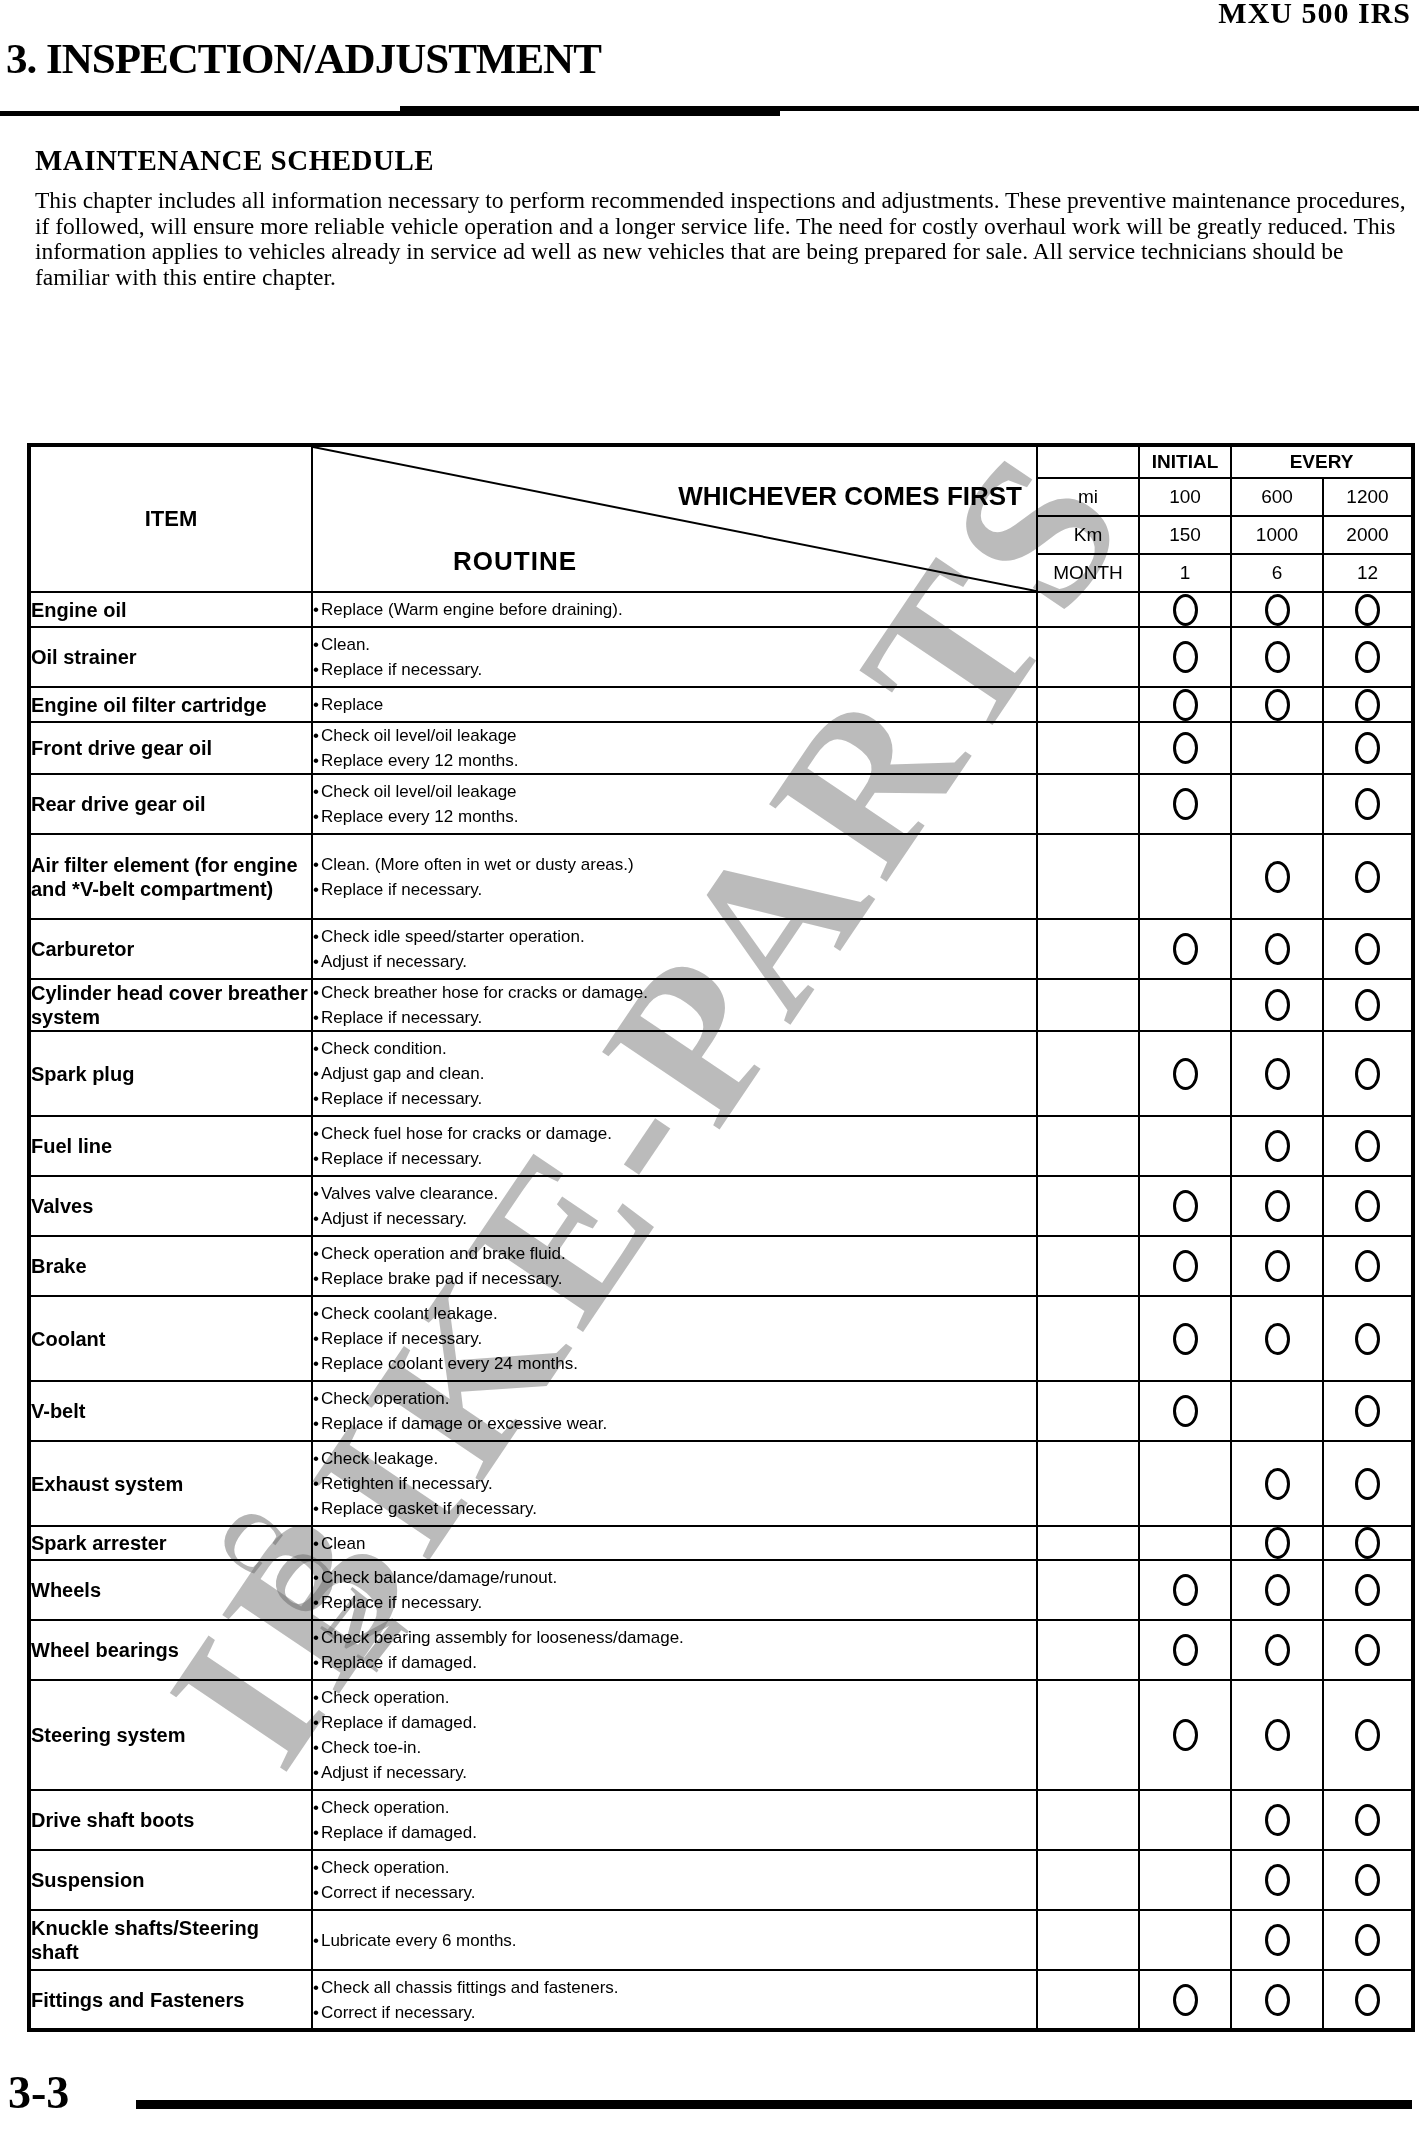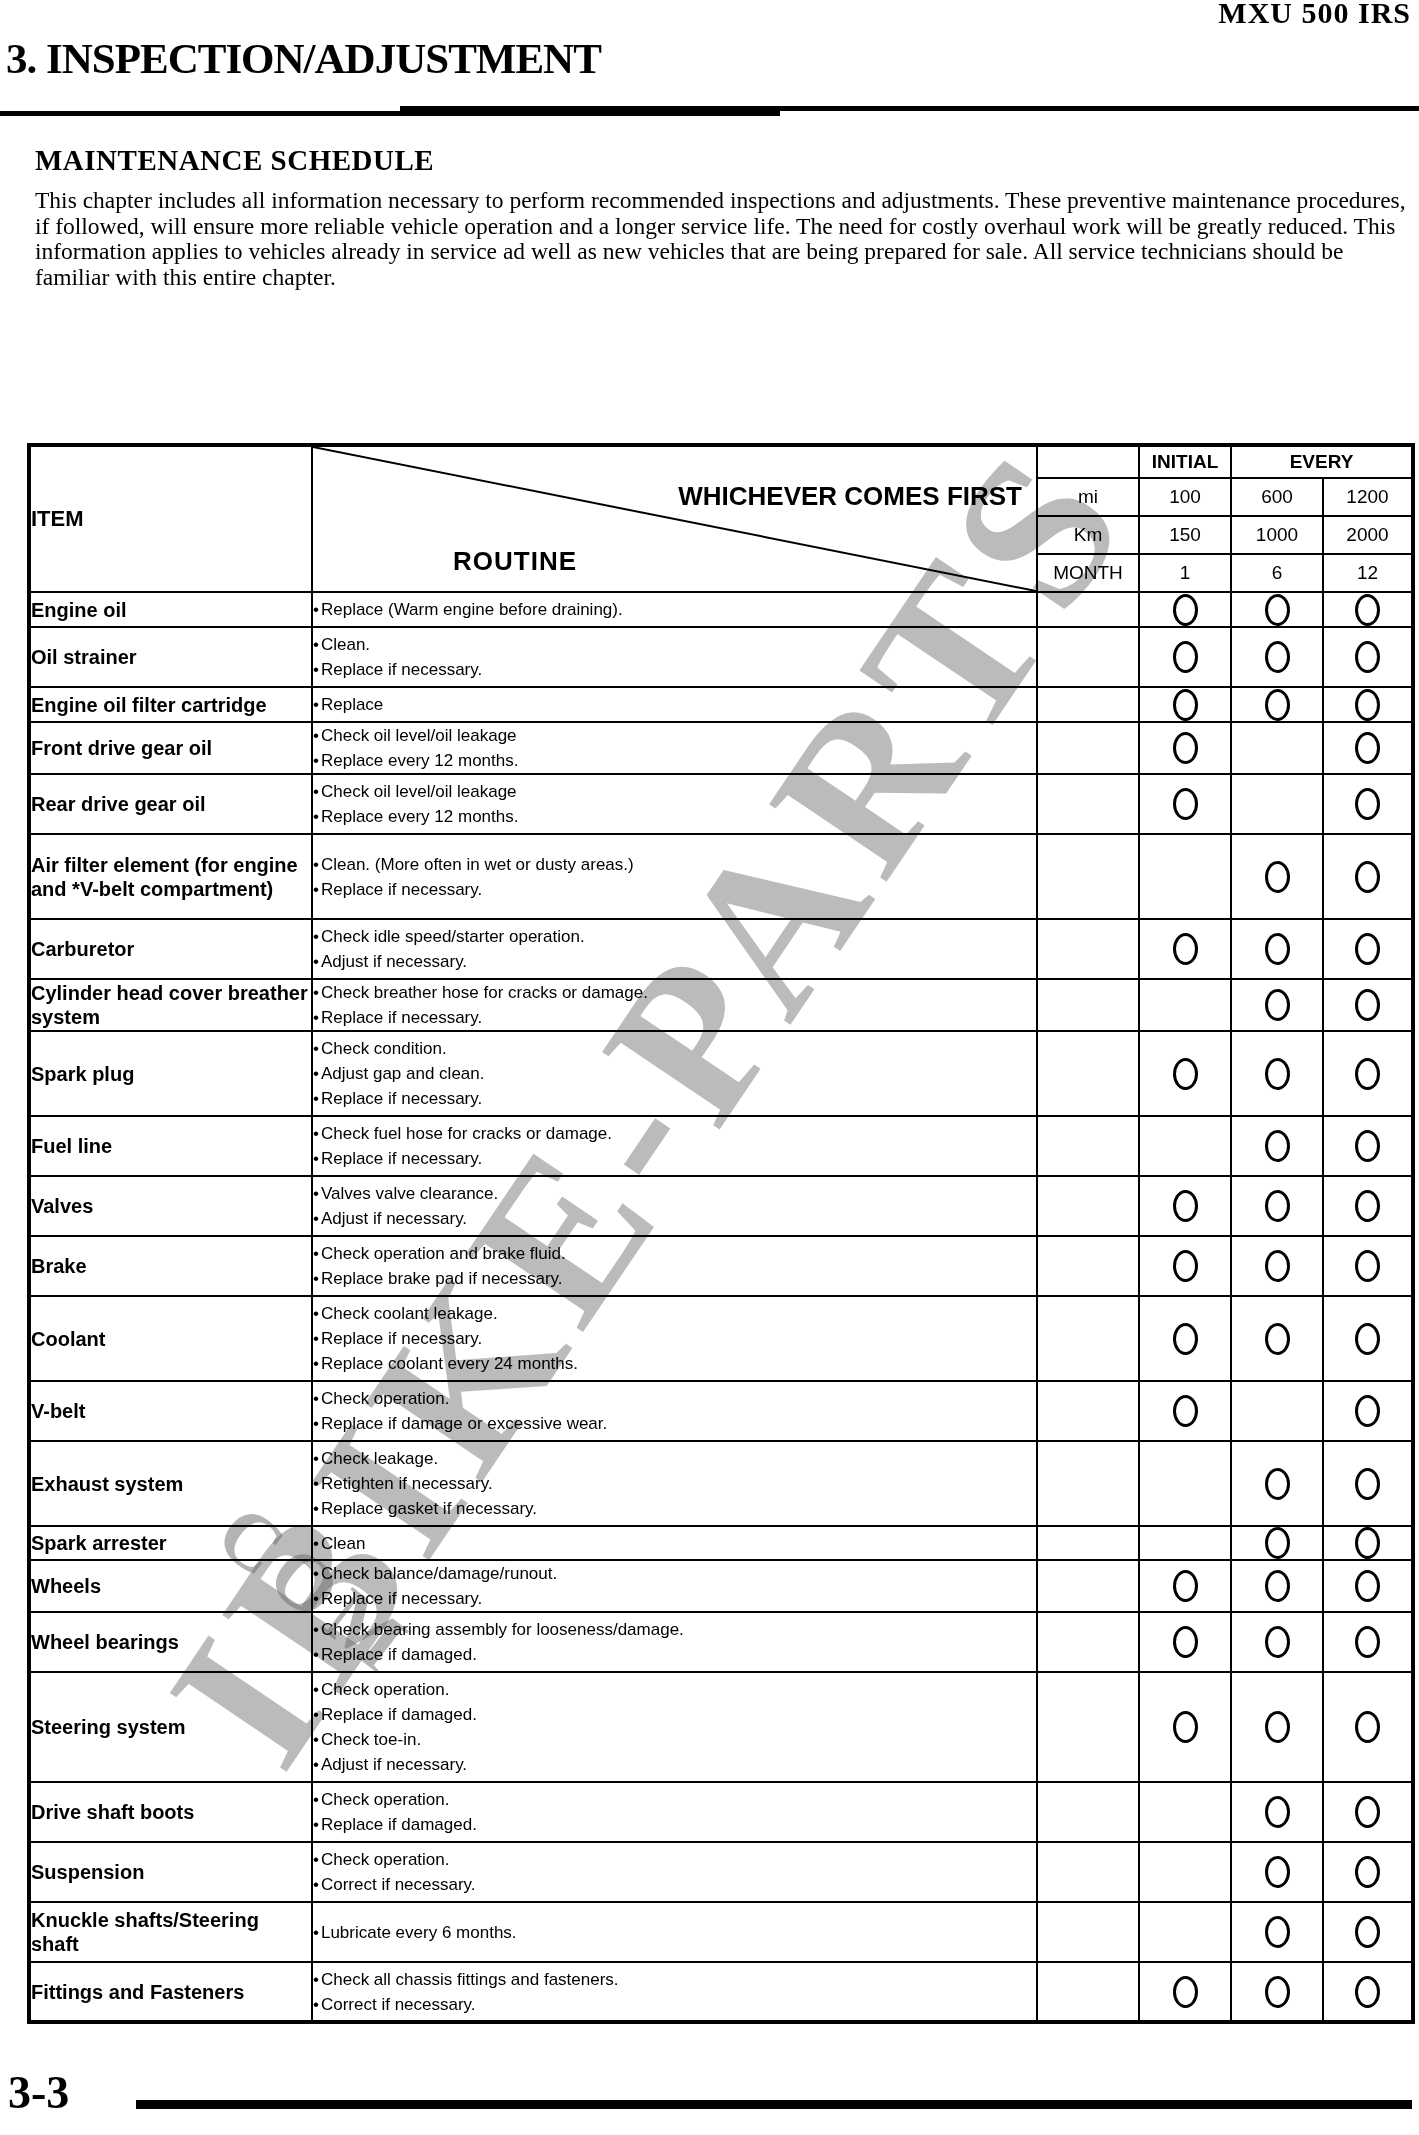--- a/index.html
+++ b/index.html
@@ -44,21 +44,21 @@
   }
   
   table.schedule{
     position:absolute;left:27px;top:443px;z-index:2;
     border-collapse:collapse;table-layout:fixed;width:1384px;background:transparent;
   }
   table.schedule td,table.schedule th{border:2px solid #000;padding:0;}
   table.schedule{border:4px solid #000;}
   .hdr-row1{height:33px;}
   .hdr-unit-row{height:38px;}
-  th.item-hdr{font-size:22px;font-weight:bold;text-align:left;vertical-align:middle;}
+  th.item-hdr{font-size:22px;font-weight:bold;text-align:center;vertical-align:middle;}
   .diag-cell{position:relative;}
   .diag-svg{position:absolute;left:0;top:0;width:100%;height:100%;display:block;}
   .whichever-label{position:absolute;top:34px;right:14px;font-weight:bold;font-size:26px;}
   .routine-label{position:absolute;bottom:14px;left:140px;font-weight:bold;font-size:26px;letter-spacing:1px;}
   .hdr-empty{border-left:none;}
   .initial-hdr,.every-hdr{font-size:19px;font-weight:bold;text-align:center;vertical-align:middle;}
   .unit-cell{font-size:19px;text-align:center;vertical-align:middle;}
   .val-cell{font-size:19px;text-align:center;vertical-align:middle;}
   .item-cell{font-size:20px;font-weight:bold;line-height:24px;vertical-align:middle;padding:2px 4px 2px 6px;}
   .routine-cell{vertical-align:middle;padding:4px 6px 4px 10px;}
@@ -304,21 +304,21 @@
       <tr style="height: 17px;">
     <td class="item-cell">Spark arrester</td>
     <td class="routine-cell">
           <div class="routine-line">Clean</div>
         </td>
     <td class="unit-spacer"></td>
     <td class="mark-cell"></td>
     <td class="mark-cell"><span class="circle"></span></td>
     <td class="mark-cell"><span class="circle"></span></td>
   </tr>
-      <tr style="height: 52px;">
+      <tr style="height: 60px;">
     <td class="item-cell">Wheels</td>
     <td class="routine-cell">
           <div class="routine-line">Check balance/damage/runout.</div>
           <div class="routine-line">Replace if necessary.</div>
         </td>
     <td class="unit-spacer"></td>
     <td class="mark-cell"><span class="circle"></span></td>
     <td class="mark-cell"><span class="circle"></span></td>
     <td class="mark-cell"><span class="circle"></span></td>
   </tr>

